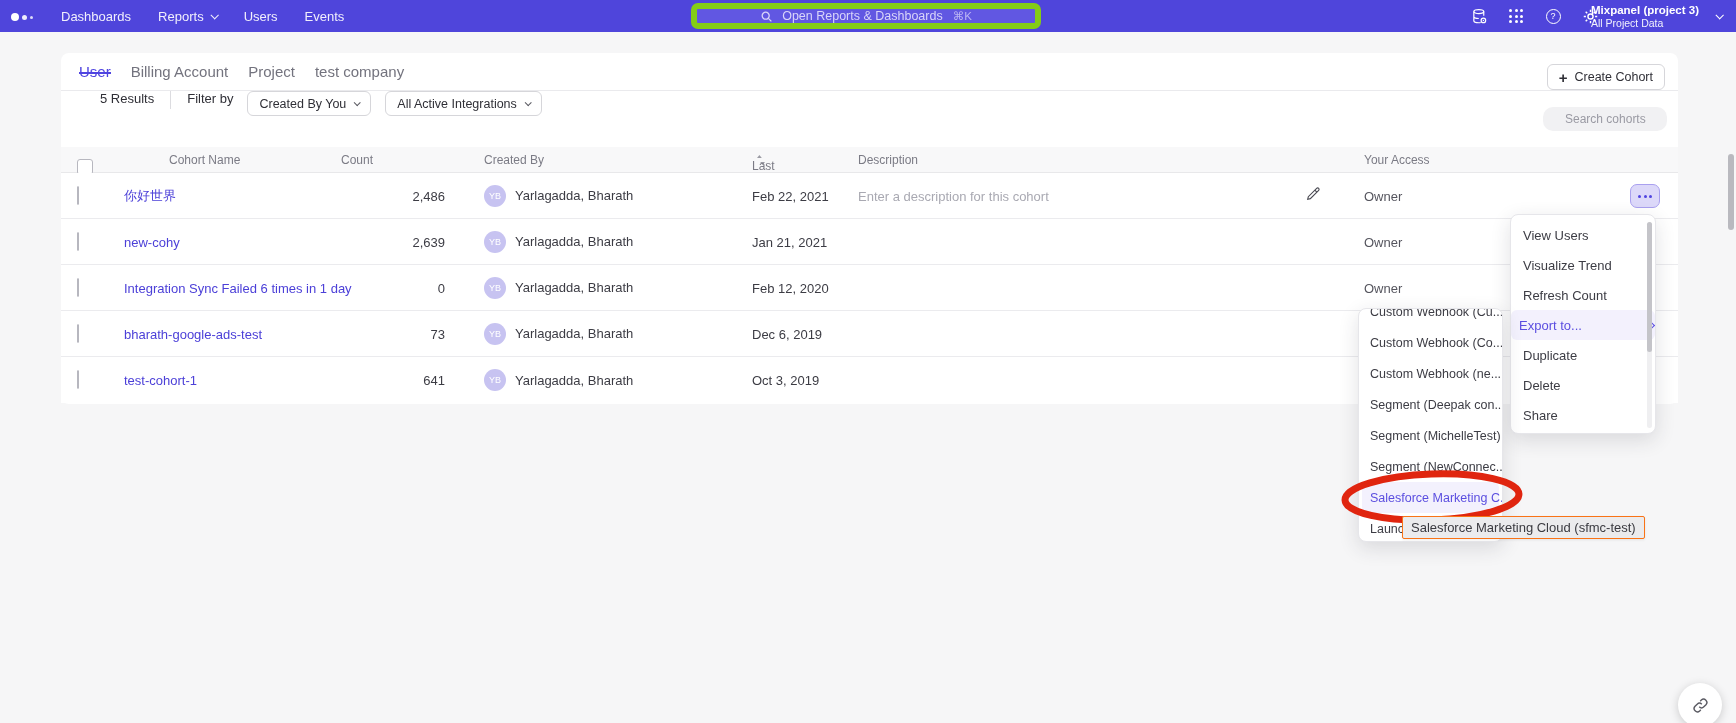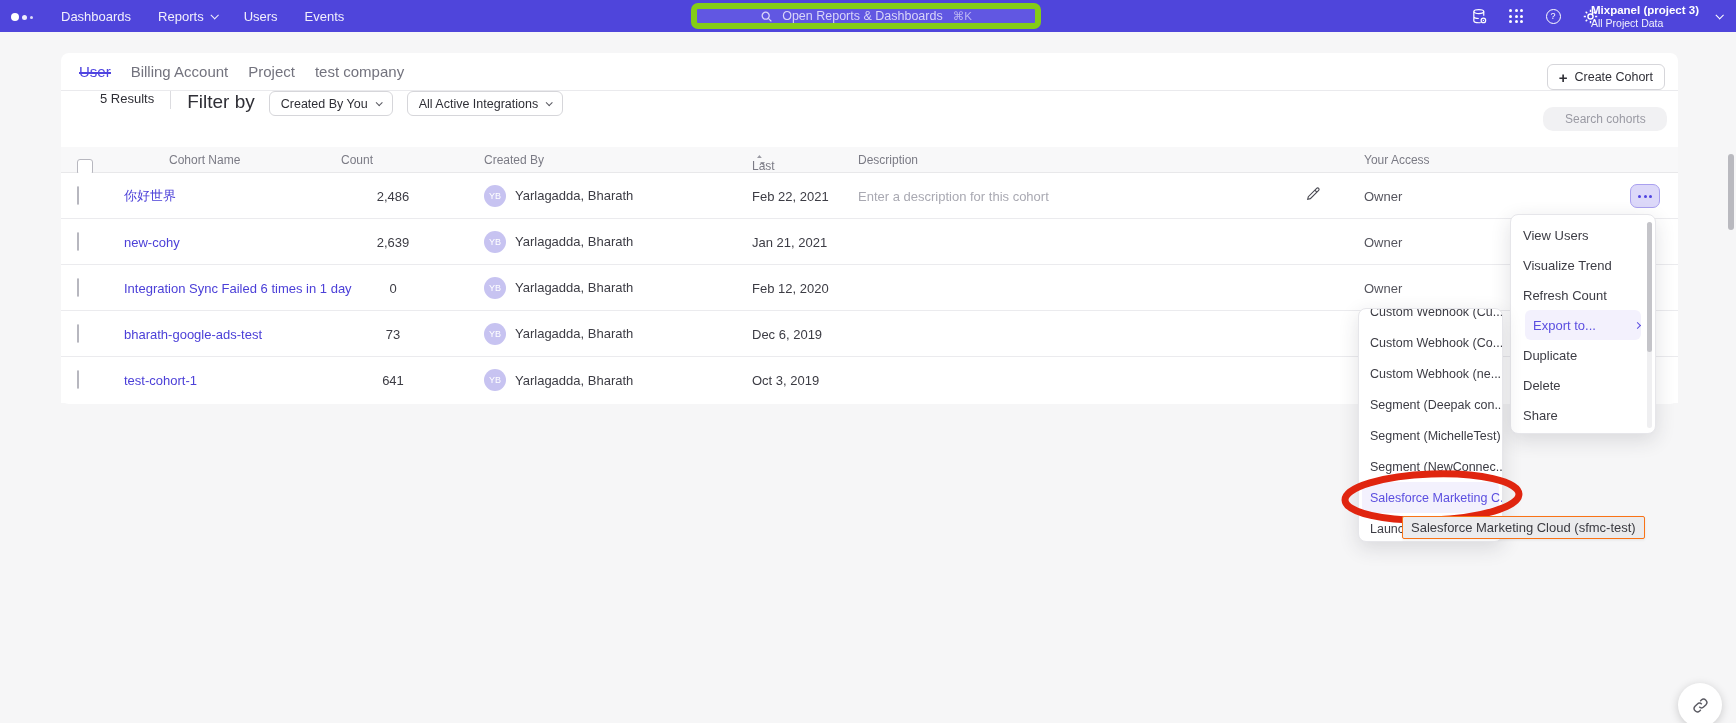--- a/index.html
+++ b/index.html
@@ -59,21 +59,21 @@
   .create-btn {
     position:absolute; right:13px; top:11px; height:26px; padding:0 11px;
     background:#fff; border:1px solid #d6d6da; border-radius:6px;
     display:flex; align-items:center; font-size:12.5px; color:#2f2f36; cursor:pointer;
   }
   .create-btn .plus { font-size:15px; margin-right:7px; color:#2f2f36; font-weight:bold; }
 
   .filter-row { position:relative; height:56px; display:flex; align-items:flex-start; padding-left:39px; }
   .results-count { font-size:13px; color:#2f2f36; }
   .v-div { width:1px; height:18px; background:#dcdce0; margin:0 16px; }
-  .filter-by { font-size:19px; color:#2f2f36; }
+  .filter-by { font-size:13px; color:#2f2f36; }
   .drop-btn {
     height:25px; padding:0 11px; margin-left:14px; background:#fff;
     border:1px solid #d6d6da; border-radius:6px; display:flex; align-items:center;
     font-size:12.5px; color:#2f2f36; cursor:pointer;
   }
   .drop-btn .chev { color:#5a5a62; margin-left:8px; width:5px; height:5px; }
   .cohort-search {
     position:absolute; right:11px; top:16px; width:124px; height:24px;
     background:#f1f1f3; border-radius:10px; display:flex; align-items:center; padding:0 16px;
   }
@@ -86,21 +86,21 @@
   
   .thead {
     position:relative; height:26px; background:#f8f8f9;
     border-bottom:1px solid #e8e8ea; font-size:12px; color:#7b7b85;
   }
   .thead span { position:absolute; top:6px; }
   .row { position:relative; height:46px; border-bottom:1px solid #ebebee; background:#fff; }
   .col-check { position:absolute; left:16px; top:50%; transform:translateY(-50%); }
   .checkbox { width:16px; height:16px; border:1.5px solid #b7b7bf; border-radius:3px; background:#fff; cursor:pointer; }
   .col-name { position:absolute; left:63px; top:50%; transform:translateY(-50%); font-size:13px; color:#4c40d8; cursor:pointer; }
-  .col-count { position:absolute; left:280px; width:104px; text-align:center; top:50%; transform:translateY(-50%); font-size:13px; color:#3c3c44; }
+  .col-count { position:absolute; left:280px; width:104px; text-align:right; top:50%; transform:translateY(-50%); font-size:13px; color:#3c3c44; }
   .col-created { position:absolute; left:423px; top:50%; transform:translateY(-50%); display:flex; align-items:center; }
   .avatar { width:22px; height:22px; border-radius:50%; background:#c7c3f1; color:#fff;
     font-size:9px; display:flex; align-items:center; justify-content:center; margin-right:9px; }
   .created-name { font-size:13px; color:#3c3c44; }
   .col-date { position:absolute; left:691px; top:50%; transform:translateY(-50%); font-size:13px; color:#3c3c44; }
   .col-desc { position:absolute; left:797px; top:50%; transform:translateY(-50%); font-size:13px; color:#a9a9b2; }
   .col-pencil { position:absolute; left:1244px; top:50%; transform:translateY(-50%); cursor:pointer; }
   .col-access { position:absolute; left:1303px; top:50%; transform:translateY(-50%); font-size:13px; color:#55555e; }
   .h-name { left:61px;margin-left:47px; } .h-count { left:280px; width:104px; text-align:left; }
   .h-created { left:423px; } .h-date { left:691px; } .h-desc { left:797px; } .h-access { left:1303px; }
@@ -115,21 +115,21 @@
   }
   .dots-btn i { width:3px; height:3px; border-radius:50%; background:#4f44e0; display:block; }
 
   .ctx-menu {
     position:absolute; left:1510px; top:214px; width:146px; height:220px;
     background:#fff; border:1px solid #e6e6ea; border-radius:8px;
     box-shadow:0 6px 20px rgba(40,40,60,.14); z-index:11; padding:5px 0;
   }
   .ctx-item { height:30px; display:flex; align-items:center; padding-left:12px;
     font-size:13px; color:#3c3c44; cursor:pointer; }
-  .ctx-item.hl { margin:0 14px; padding-left:8px; background:#f3f1fd; border-radius:6px;
+  .ctx-item.hl { margin:0 0; padding-left:8px; background:#f3f1fd; border-radius:6px;
     color:#5b4ee0; justify-content:space-between; padding-right:1px; }
   .subchev { width:5px; height:5px; border-right:1.5px solid #5b4ee0; border-top:1.5px solid #5b4ee0;
     transform:rotate(45deg); display:inline-block; }
   .ctx-scroll { position:absolute; right:3px; top:7px; width:5px; height:206px; border-radius:3px; background:#efeff1; }
   .ctx-thumb { position:absolute; top:0; left:0; width:5px; height:130px; border-radius:3px; background:#c4c4c9; }
 
   .sub-menu {
     position:absolute; left:1358px; top:308px; width:145px; height:234px;
     background:#fff; border:1px solid #e6e6ea; border-radius:8px;
     box-shadow:0 6px 20px rgba(40,40,60,.14); z-index:12; overflow:hidden;

